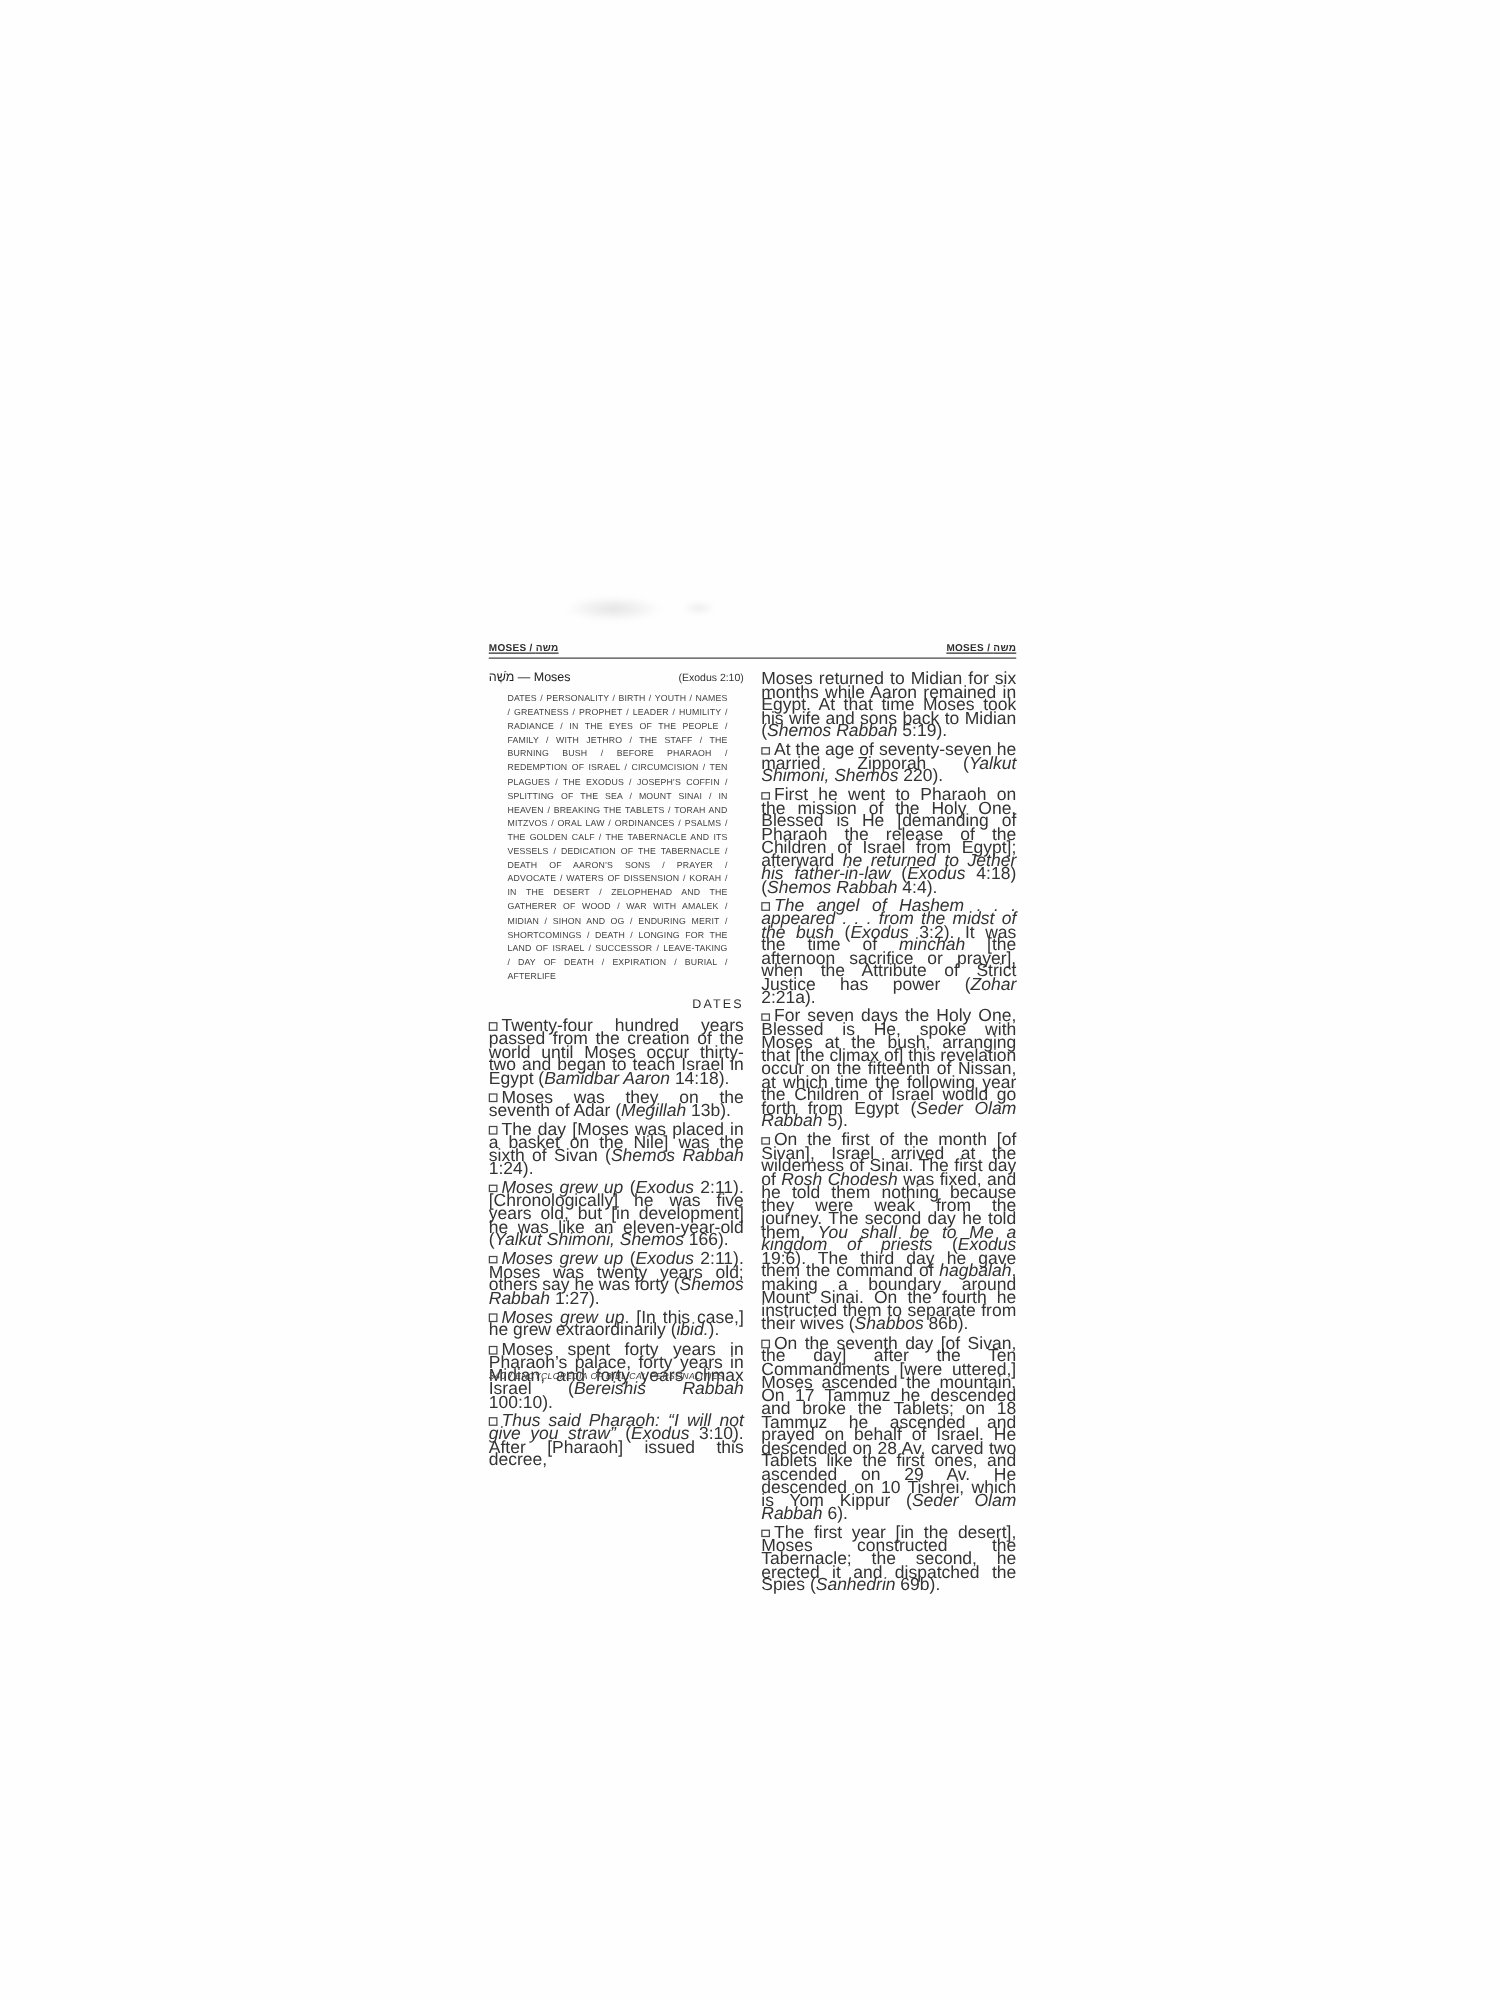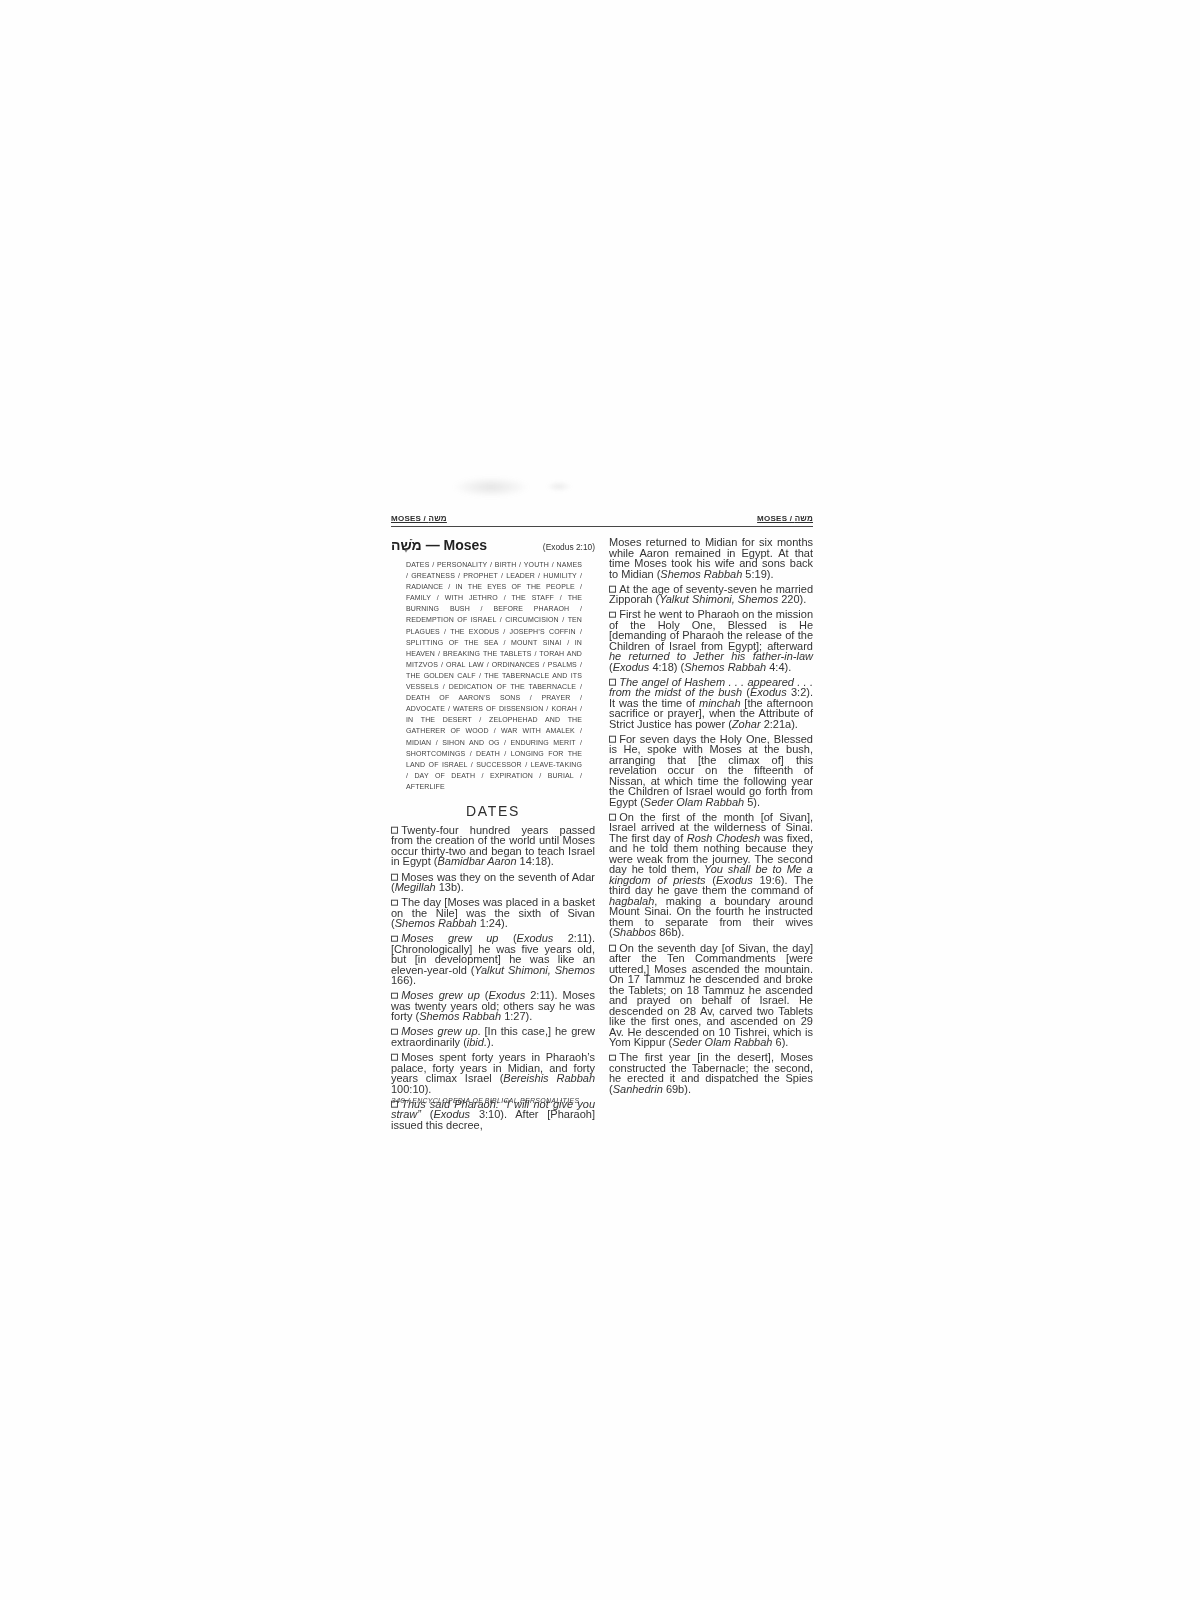--- a/index.html
+++ b/index.html
@@ -20,30 +20,30 @@
   .page{position:absolute;left:391px;top:514px;width:422px;}
 
   .running-header{display:flex;justify-content:space-between;
     font-size:8px;font-weight:bold;letter-spacing:.25px;color:#2e2e2e;text-decoration:underline;}
   .header-rule{border:none;border-top:1.2px solid #474747;margin:3px 0 0 0;}
 
   .columns{display:flex;gap:14px;margin-top:10px;align-items:flex-start;}
   .col{width:204px;}
 
   .title-row{display:flex;justify-content:space-between;align-items:baseline;margin-bottom:2px;}
-  .entry-title{font-size:14px;font-weight:bold;color:#222;}
+  .entry-title{font-size:10px;font-weight:normal;color:#222;}
   .entry-ref{font-size:8.4px;color:#333;}
 
   .topics{margin:6px 13px 0 15px;font-size:7px;line-height:11.1px;
     text-align:justify;letter-spacing:.12px;word-spacing:.7px;color:#424242;}
 
-  .section-heading{text-align:center;font-size:14px;letter-spacing:1.7px;
+  .section-heading{text-align:right;font-size:10px;letter-spacing:1.7px;
     color:#2e2e2e;margin:11px 0 6px 0;}
 
-  .para{font-size:11px;line-height:10.5px;text-align:justify;
+  .para{font-size:14px;line-height:10.5px;text-align:justify;
     margin:0 0 4.6px 0;color:#333;}
   .para .it{font-style:italic;}
   .bullet{display:inline-block;width:4.6px;height:4.6px;border:1px solid #4a4a4a;
     margin-right:3.6px;transform:translateY(-0.3px);}
 
   .footer{position:absolute;left:391px;top:1096px;font-style:italic;color:#3c3c3c;
     font-size:8px;letter-spacing:.2px;}
   .footer .book-title{font-size:6.9px;letter-spacing:.35px;}
 </style>
 </head>

